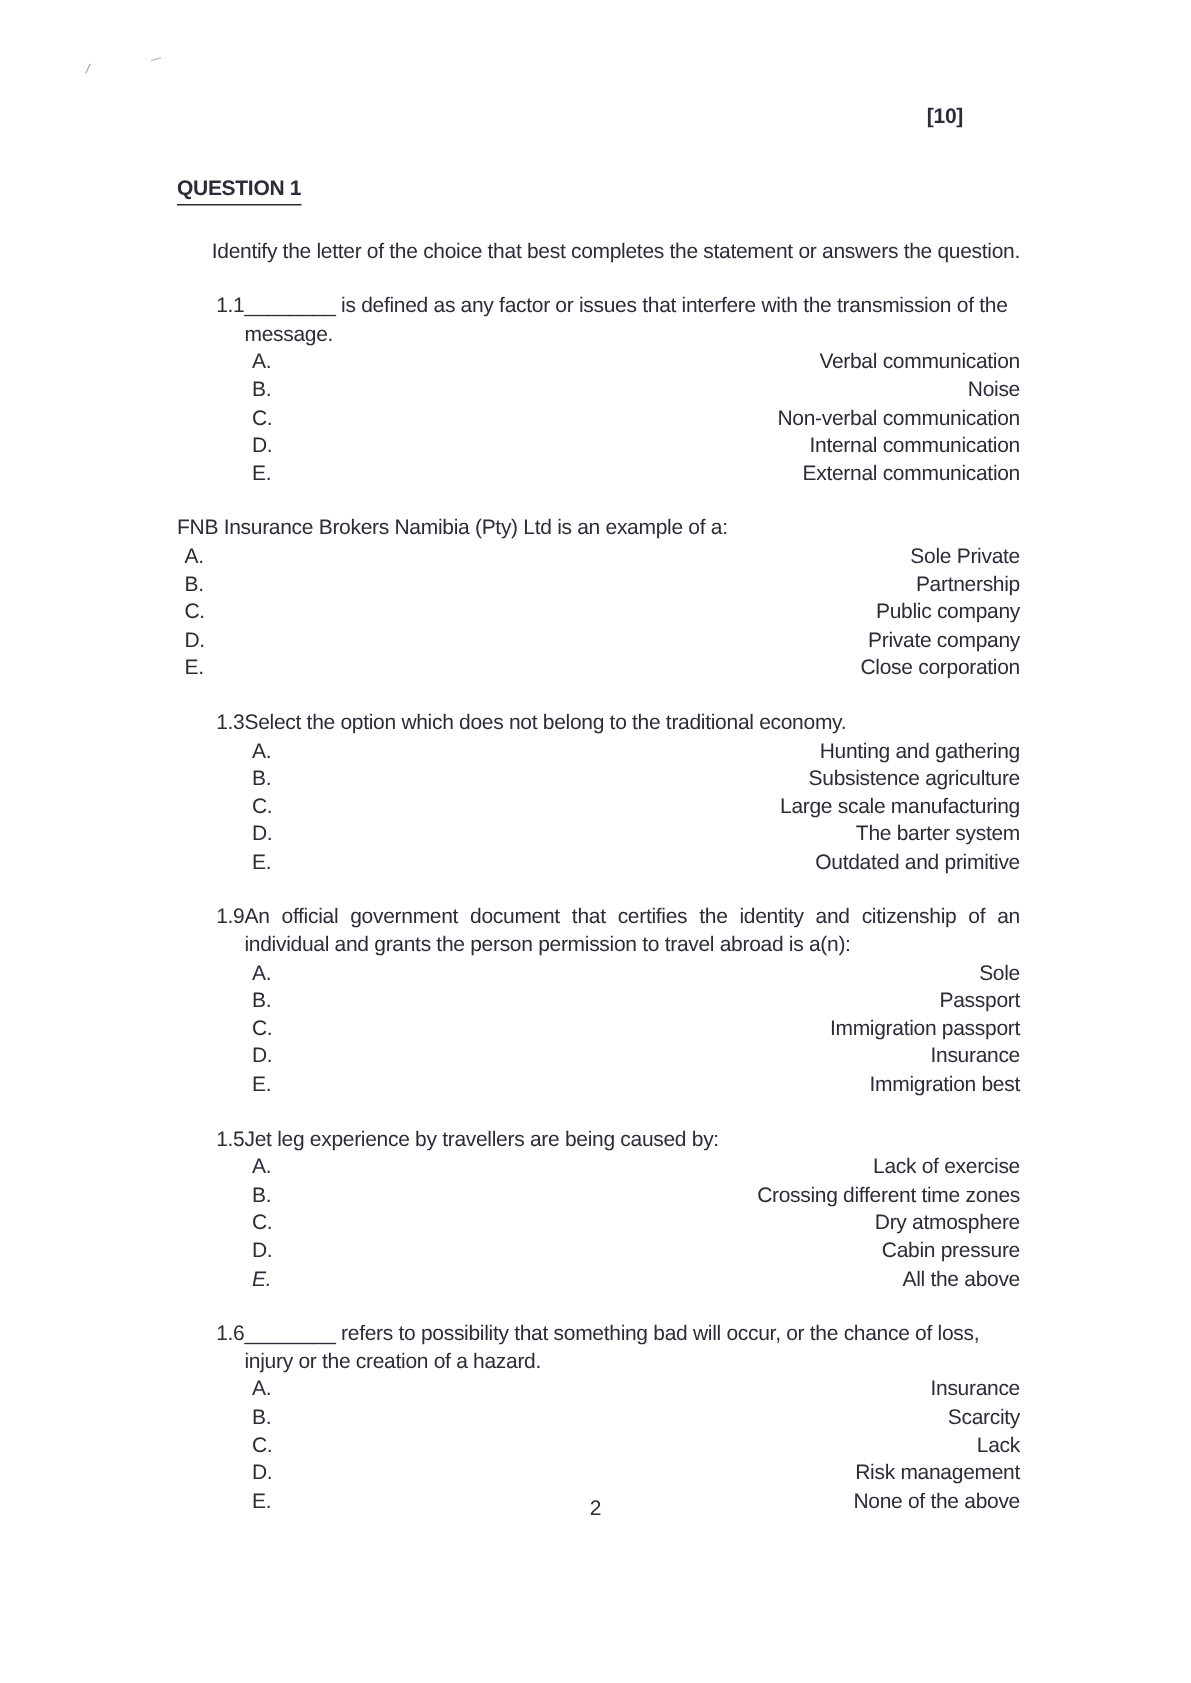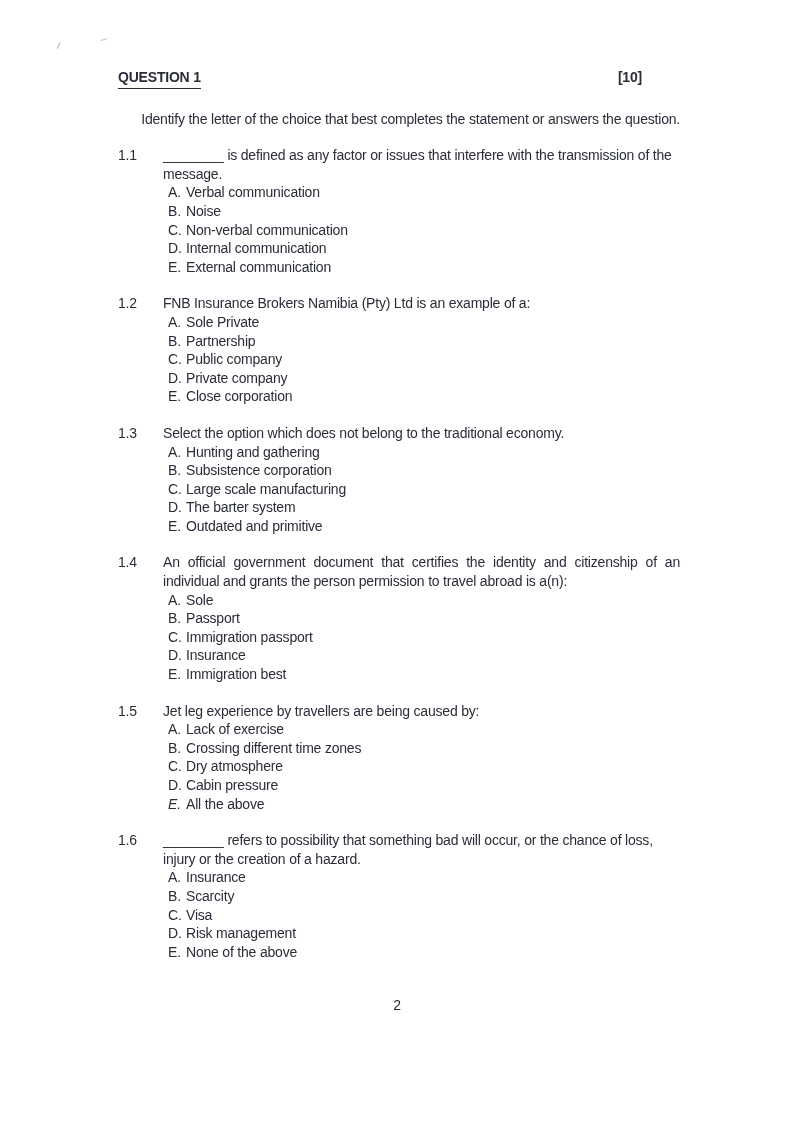--- a/index.html
+++ b/index.html
@@ -23,29 +23,30 @@
   }
   .header {
     display: flex;
     justify-content: space-between;
     width: 524px;
     font-weight: bold;
   }
   .title {
     border-bottom: 1.5px solid #2a2d38;
     padding-bottom: 1px;
+    margin-top: 48px;
   }
   .instruction { margin: 21px 0 0 0; text-align: right; }
   .q { display: flex; margin-top: 18px; }
-  .q-num { width: 45px; flex-shrink: 0; }
+  .q-num { width: 45px; flex-shrink: 0; text-align: right; }
   .q-body { flex: 1; min-width: 0; }
   .q-text.justify { text-align: justify; }
   .opt { display: flex; padding-left: 5px; }
   .opt-letter { width: 18px; flex-shrink: 0; }
-  .opt-text { flex: 1; }
+  .opt-text { flex: 1; text-align: right; }
   .italic { font-style: italic; }
   .footer {
     position: absolute;
     top: 996px;
     left: 0;
     width: 100%;
     text-align: center;
   }
   .artifact { position: absolute; }
   .a1 {
@@ -98,21 +99,20 @@
           <span class="opt-text">Internal communication</span>
         </div>
         <div class="opt">
           <span class="opt-letter">E.</span>
           <span class="opt-text">External communication</span>
         </div>
       </div>
     </div>
 
     <div class="q">
-      <div class="q-num">1.2</div>
       <div class="q-body">
         <div class="q-text">FNB Insurance Brokers Namibia (Pty) Ltd is an example of a:</div>
         <div class="opt">
           <span class="opt-letter">A.</span>
           <span class="opt-text">Sole Private</span>
         </div>
         <div class="opt">
           <span class="opt-letter">B.</span>
           <span class="opt-text">Partnership</span>
         </div>
@@ -134,39 +134,39 @@
     <div class="q">
       <div class="q-num">1.3</div>
       <div class="q-body">
         <div class="q-text">Select the option which does not belong to the traditional economy.</div>
         <div class="opt">
           <span class="opt-letter">A.</span>
           <span class="opt-text">Hunting and gathering</span>
         </div>
         <div class="opt">
           <span class="opt-letter">B.</span>
-          <span class="opt-text">Subsistence corporation</span>
+          <span class="opt-text">Subsistence agriculture</span>
         </div>
         <div class="opt">
           <span class="opt-letter">C.</span>
           <span class="opt-text">Large scale manufacturing</span>
         </div>
         <div class="opt">
           <span class="opt-letter">D.</span>
           <span class="opt-text">The barter system</span>
         </div>
         <div class="opt">
           <span class="opt-letter">E.</span>
           <span class="opt-text">Outdated and primitive</span>
         </div>
       </div>
     </div>
 
     <div class="q">
-      <div class="q-num">1.4</div>
+      <div class="q-num">1.9</div>
       <div class="q-body">
         <div class="q-text justify">An official government document that certifies the identity and citizenship of an individual and grants the person permission to travel abroad is a(n):</div>
         <div class="opt">
           <span class="opt-letter">A.</span>
           <span class="opt-text">Sole</span>
         </div>
         <div class="opt">
           <span class="opt-letter">B.</span>
           <span class="opt-text">Passport</span>
         </div>
@@ -219,21 +219,21 @@
         <div class="opt">
           <span class="opt-letter">A.</span>
           <span class="opt-text">Insurance</span>
         </div>
         <div class="opt">
           <span class="opt-letter">B.</span>
           <span class="opt-text">Scarcity</span>
         </div>
         <div class="opt">
           <span class="opt-letter">C.</span>
-          <span class="opt-text">Visa</span>
+          <span class="opt-text">Lack</span>
         </div>
         <div class="opt">
           <span class="opt-letter">D.</span>
           <span class="opt-text">Risk management</span>
         </div>
         <div class="opt">
           <span class="opt-letter">E.</span>
           <span class="opt-text">None of the above</span>
         </div>
       </div>

